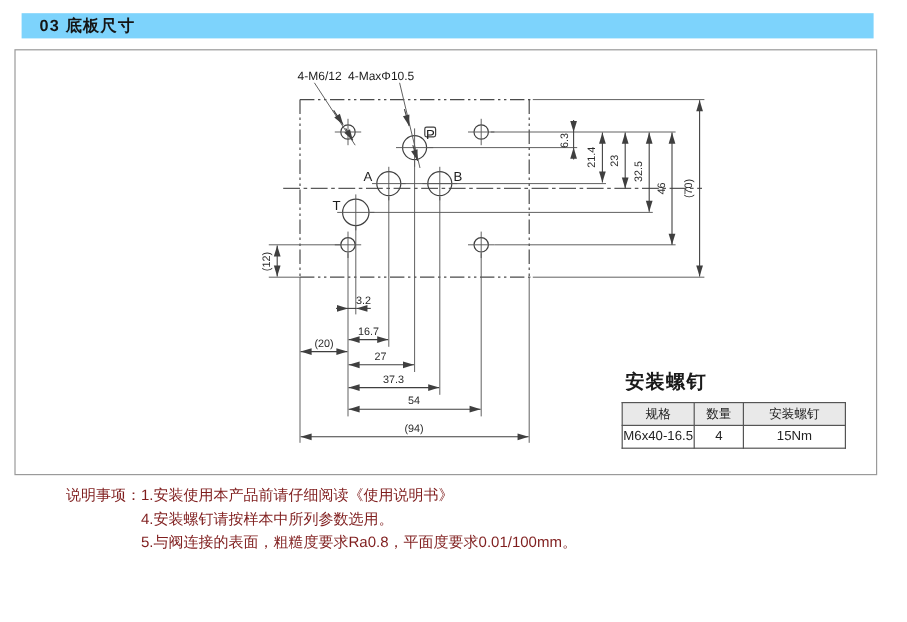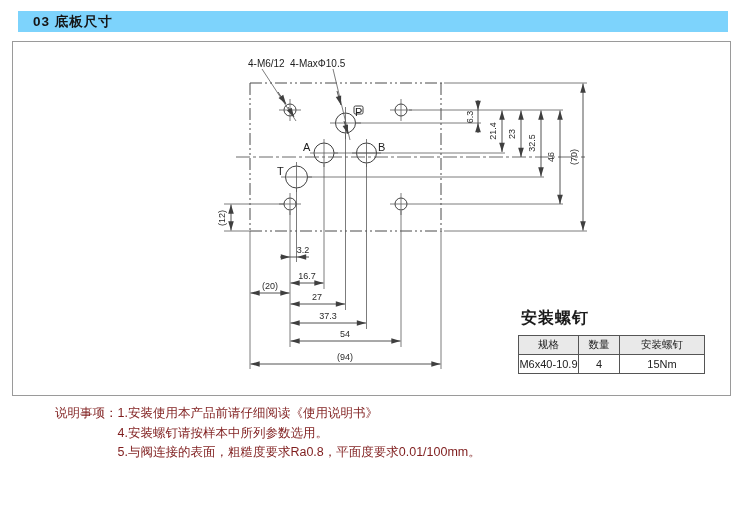--- a/index.html
+++ b/index.html
@@ -168,21 +168,21 @@
         </colgroup>
       <thead>
         <tr>
           <th>规格</th>
           <th>数量</th>
           <th>安装螺钉</th>
         </tr>
       </thead>
       <tbody>
         <tr>
-          <td>M6x40-10.9</td>
+          <td>M6x40-16.5</td>
           <td>4</td>
           <td>15Nm</td>
         </tr>
       </tbody>
     </table>
   </div>
 
   <div class="notes">
     <div class="notes-label">说明事项：</div>
     <div class="notes-list">

